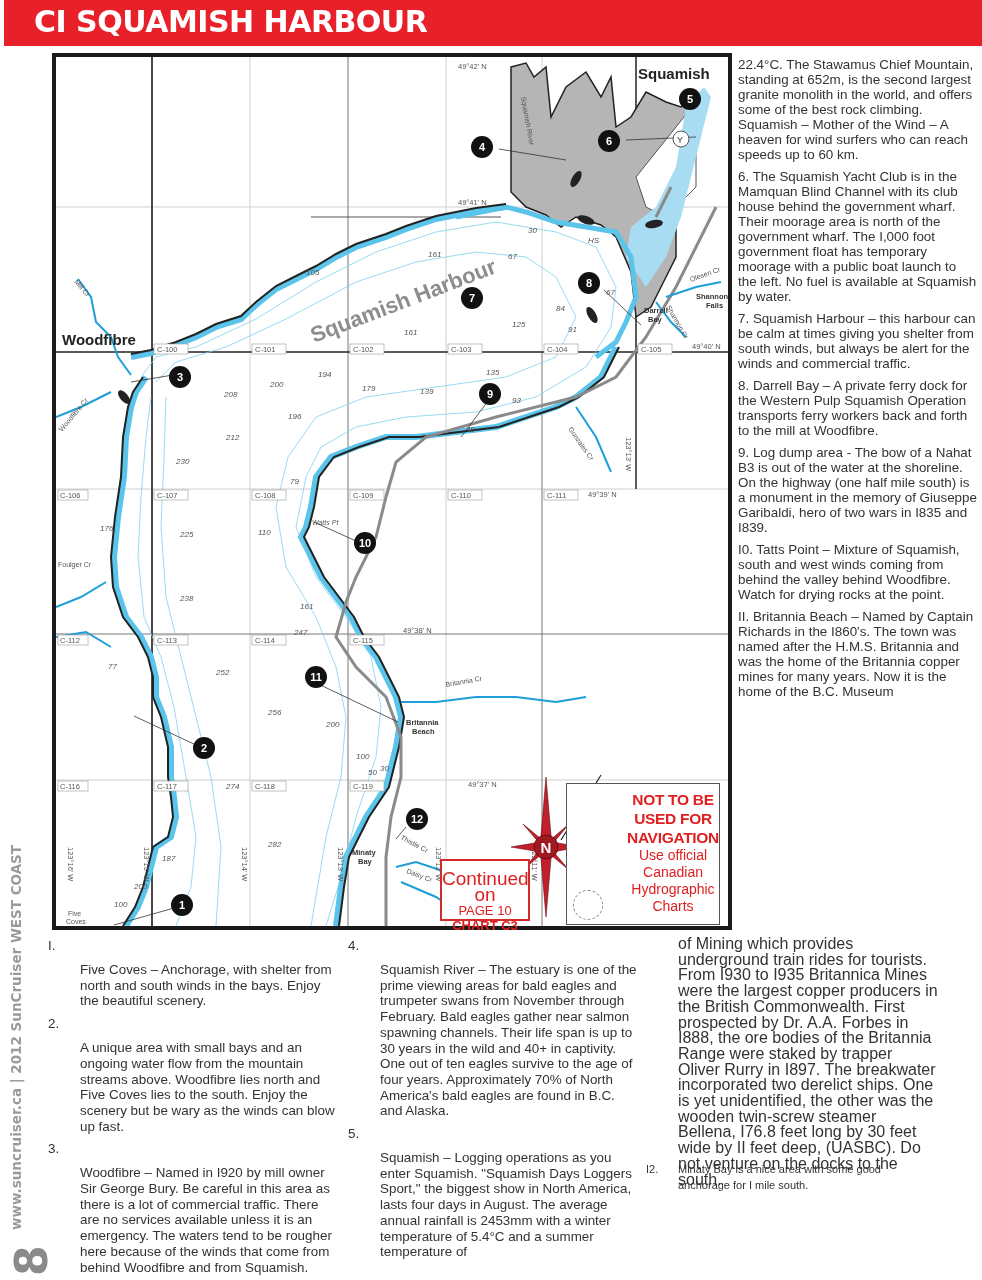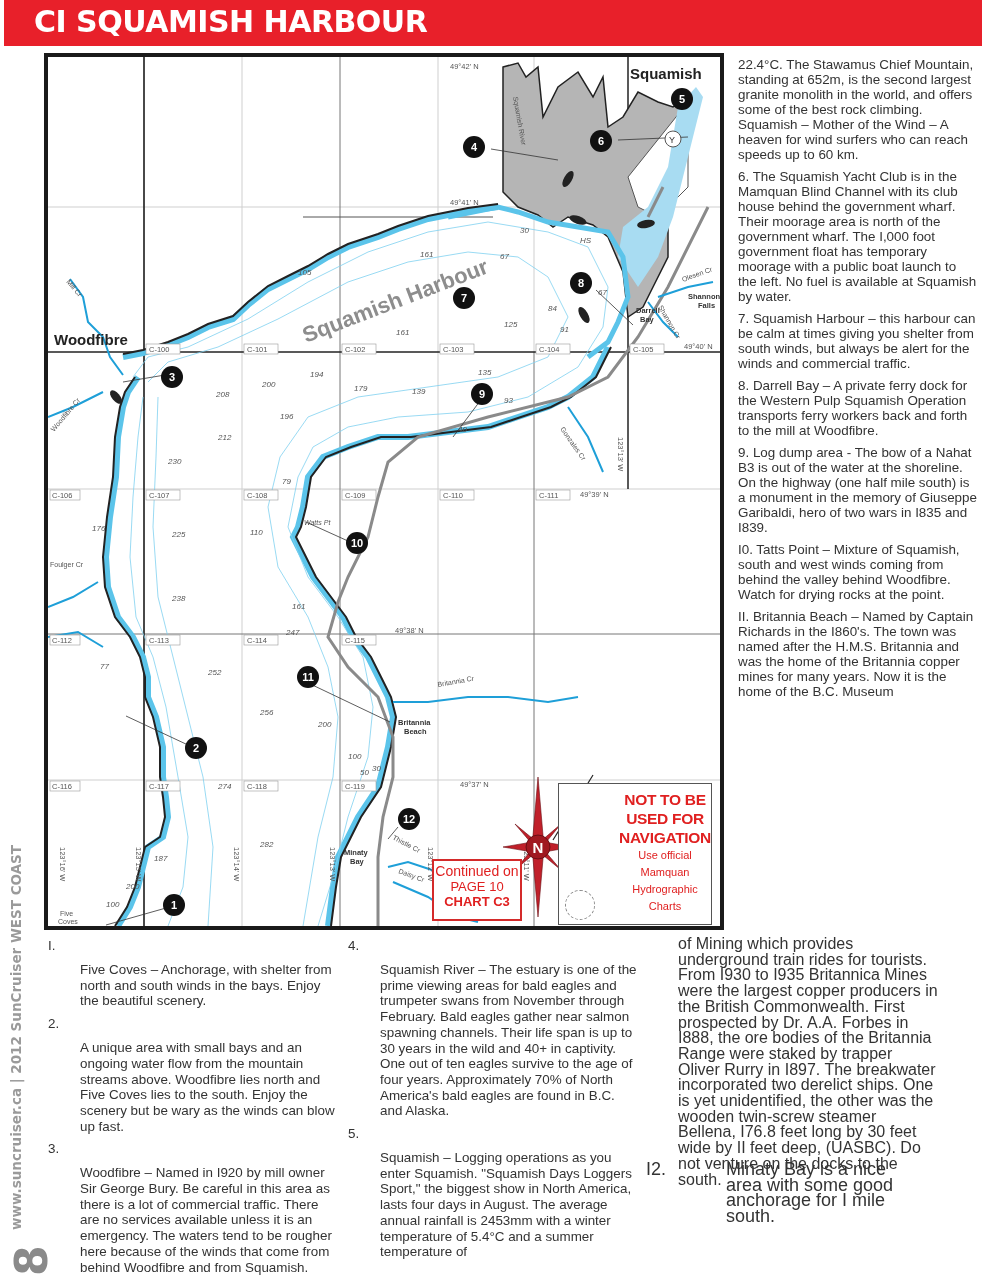--- a/index.html
+++ b/index.html
@@ -5,38 +5,38 @@
   * { box-sizing: border-box; margin: 0; padding: 0; }
   body { width: 982px; height: 1280px; background: #fff; position: relative; overflow: hidden;
          font-family: "Liberation Sans", "DejaVu Sans", sans-serif; color: #333; }
   .header { position: absolute; left: 4px; top: 0; width: 982px; height: 46px; background: #e8202a; text-align: center; }
   .header h1 { position: absolute; left: 30px; top: 4px; font-family: "DejaVu Sans", sans-serif;
                font-weight: bold; font-size: 30px; color: #fff; letter-spacing: -0.5px; }
   .sidebar-vert { position: absolute; left: 8px; top: 1230px; transform-origin: 0 0; transform: rotate(-90deg);
                   white-space: nowrap; font-family: "DejaVu Sans", sans-serif; font-weight: bold; font-size: 13.5px; color: #9a9a9a; }
   .page-num { position: absolute; left: 6px; top: 1232px; font-family: "DejaVu Sans", sans-serif; font-weight: bold;
               font-size: 44px; color: #8a8a8a; transform: rotate(-90deg); transform-origin: 22px 22px; }
-  .map { position: absolute; left: 44px; top: 53px; width: 680px; height: 877px; border: 4px solid #1a1a1a; background: #fff; }
+  .map { position: absolute; left: 52px; top: 53px; width: 680px; height: 877px; border: 4px solid #1a1a1a; background: #fff; }
   .map svg { position: absolute; left: 0; top: 0; }
   .right-col { position: absolute; left: 738px; top: 57px; width: 240px; font-size: 13.4px; line-height: 15px; color: #333; }
   .right-col p { margin-bottom: 7px; }
   .bottom { position: absolute; top: 938px; font-size: 13.4px; line-height: 15.7px; color: #333; }
   .b1 { left: 48px; width: 290px; }
   .b2 { left: 348px; width: 290px; }
   .item { display: flex; margin-bottom: 7px; }
   .item .num { width: 32px; flex: none; }
   .item .txt { flex: 1; margin-top: 24px; }
   .cont { position: absolute; left: 678px; top: 936px; width: 260px; font-size: 16px; line-height: 15.7px; }
-  .item12 { position: absolute; left: 646px; top: 1162px; width: 260px; font-size: 18px; line-height: 15.7px; display:flex;gap:48px; }
+  .item12 { position: absolute; left: 646px; top: 1162px; width: 260px; font-size: 11px; line-height: 15.7px; display:flex; }
   .item12 .num { width: 32px; flex: none; }
   .red-box { position: absolute; border: 2px solid #d42a2a; color: #e02020; text-align: center; background: #fff; }
   .nav-box { position: absolute; left: 566px; top: 779px; width: 154px; height: 142px; border: 1.5px solid #555; background: #fff; padding-left: 15px; }
   .nav-text { position: absolute; left: 58px; top: 6px; width: 96px; text-align: center; color: #e02020; }
   .nav-text .bold { font-weight: bold; font-size: 15.5px; line-height: 19px; letter-spacing: -0.3px; }
-  .nav-text .reg { font-size: 11px; line-height: 17px; }
+  .nav-text .reg { font-size: 14px; line-height: 17px; }
 </style>
 </head>
 <body>
 
 <div class="header">
   <h1>CI SQUAMISH HARBOUR</h1>
 </div>
 
 <div class="sidebar-vert">www.suncruiser.ca  |  2012 SunCruiser WEST COAST</div>
 <div class="page-num">8</div>
@@ -316,33 +316,33 @@
       <polygon points="490,720 496,790 490,860 484,790" fill="#c0202a" stroke="#6a0d12" stroke-width="0.6"></polygon>
       <polygon points="455,790 490,784 525,790 490,796" fill="#c0202a" stroke="#6a0d12" stroke-width="0.6"></polygon>
       <polygon points="467,767 490,786 513,813 490,794" fill="#c0202a" stroke="#6a0d12" stroke-width="0.6"></polygon>
       <polygon points="513,767 494,790 467,813 486,790" fill="#c0202a" stroke="#6a0d12" stroke-width="0.6"></polygon>
       <circle cx="490" cy="790" r="12" fill="#a01820" stroke="#5a0a10" stroke-width="0.8"></circle>
       <text x="490" y="796" font-size="15" font-weight="bold" fill="#fff" text-anchor="middle">N</text>
     </g>
   </svg>
 
   <div class="red-box" style="left:384px; top:802px; width:90px; height:62px;">
-    <div style="font-size:14px; line-height:16px; margin-top:2px;">Continued on</div>
+    <div style="font-size:19px; line-height:16px; margin-top:10px;">Continued on</div>
     <div style="font-size:13px; line-height:15px; font-weight:normal;">PAGE 10</div>
     <div style="font-size:13px; line-height:15px; font-weight:bold;">CHART C3</div>
   </div>
 
   <div class="nav-box" style="left:510px; top:726px;">
     <div style="position:absolute; left:6px; top:106px; width:30px; height:30px; border-radius:50%; border:1px dashed #888;"></div>
     <div class="nav-text">
       <div class="bold">NOT TO BE</div>
       <div class="bold">USED FOR</div>
       <div class="bold">NAVIGATION</div>
       <div class="reg">Use official</div>
-      <div class="reg">Mamquan</div>
+      <div class="reg">Canadian</div>
       <div class="reg">Hydrographic</div>
       <div class="reg">Charts</div>
     </div>
   </div>
 </div>
 
 <div class="right-col">
   <p>22.4°C. The Stawamus Chief Mountain, standing at 652m, is the second largest granite monolith in the world, and offers some of the best rock climbing. Squamish – Mother of the Wind – A heaven for wind surfers who can reach speeds up to 60 km.</p>
   <p>6. The Squamish Yacht Club is in the Mamquan Blind Channel with its club house behind the government wharf. Their moorage area is  north of the government wharf. The I,000 foot government float has temporary moorage with a public boat launch to the left. No fuel is available at Squamish by water.</p>
   <p>7. Squamish Harbour – this harbour can be calm at times giving you shelter from south winds, but always be alert for the winds and commercial traffic.</p>

